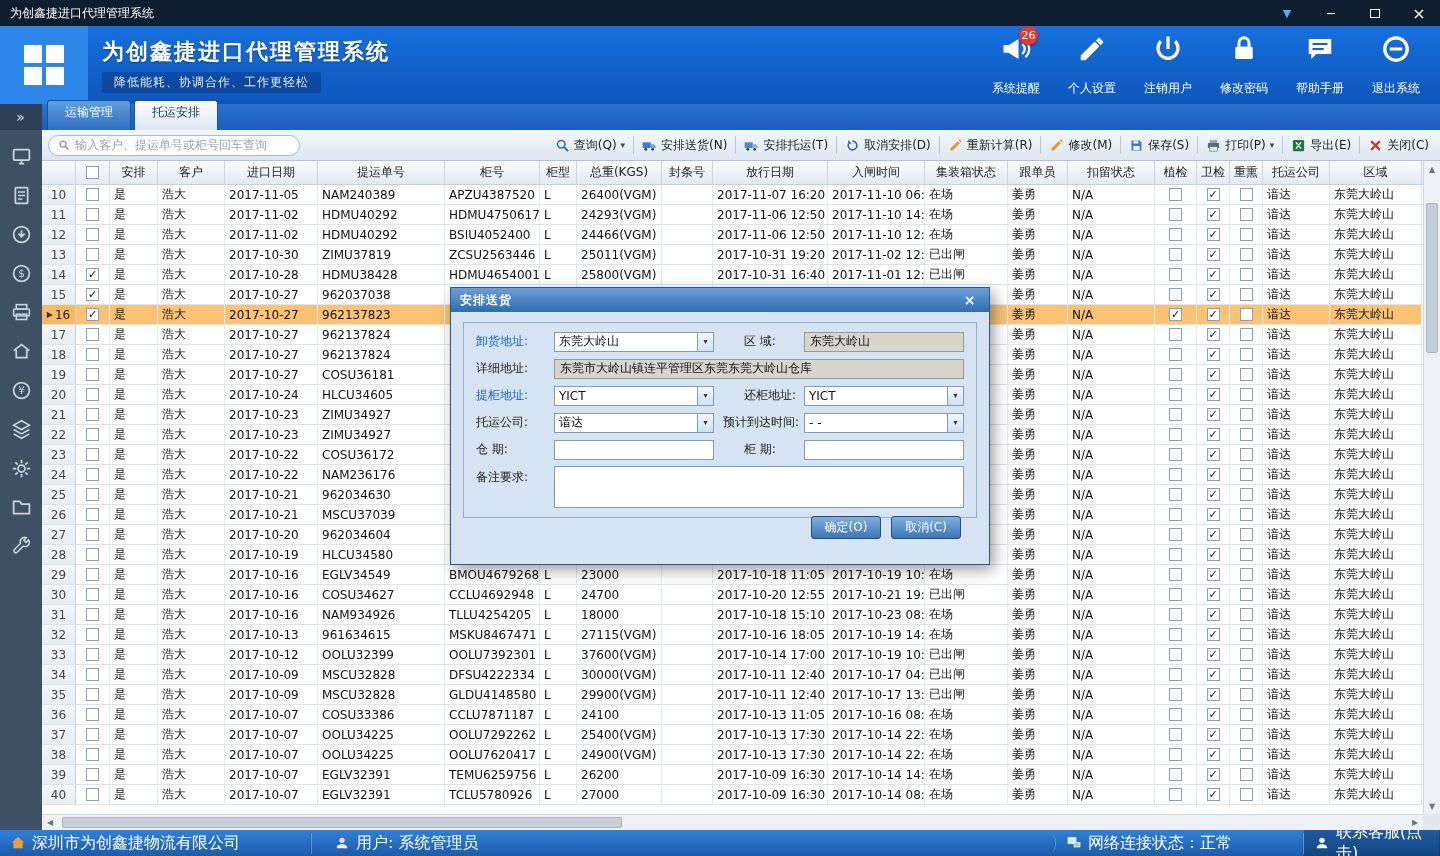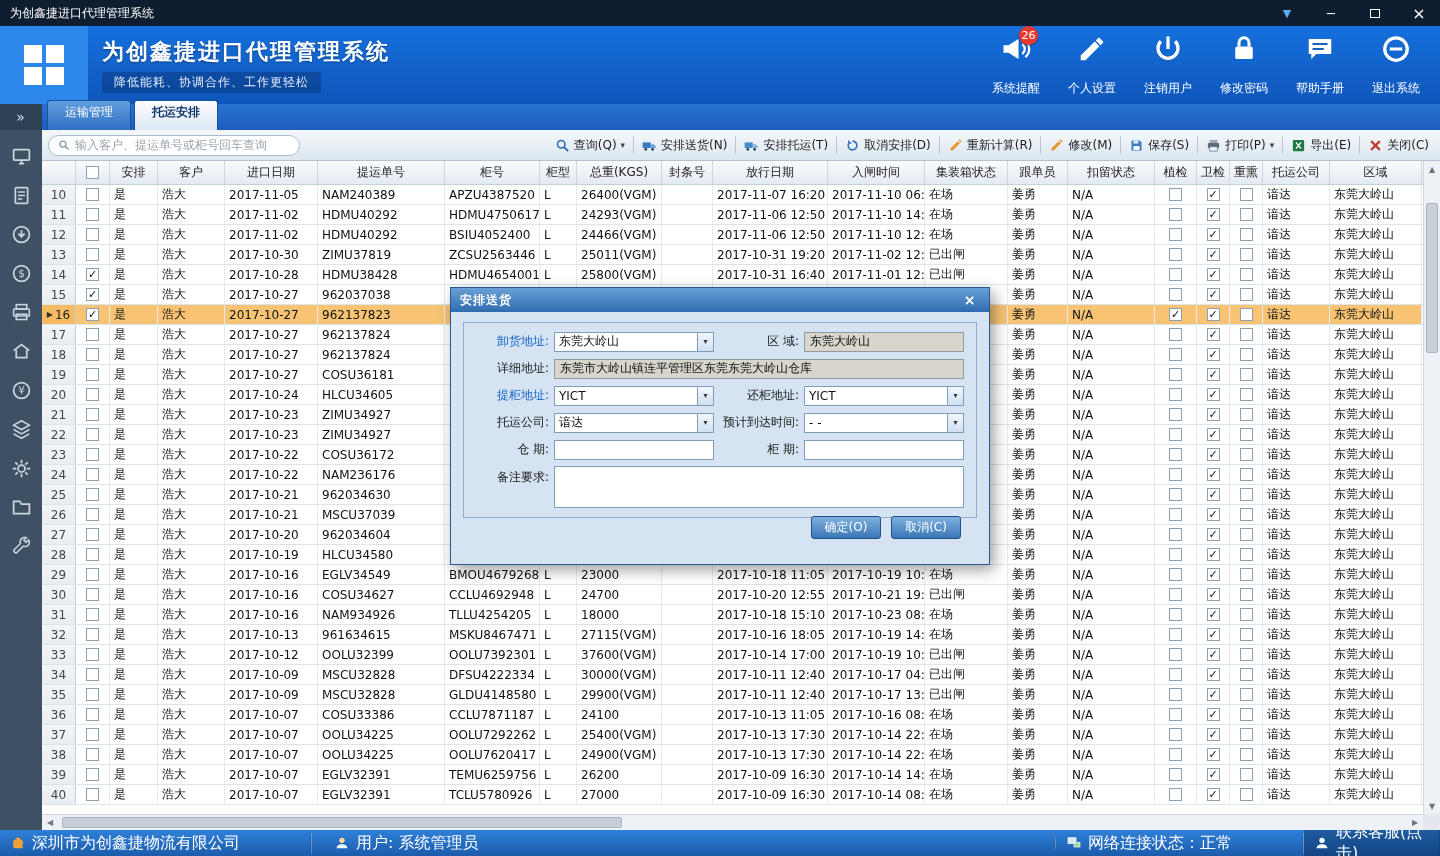--- a/index.html
+++ b/index.html
@@ -37,21 +37,21 @@
   .sb-icons { display:flex; flex-direction:column; align-items:center; padding-top:14px; gap:15px; }
   .sb-it { width:26px; height:24px; display:flex; align-items:center; justify-content:center; cursor:pointer; }
   .sb-ic { width:21px; height:21px; display:block; }
   .sb-ic svg { width:100%; height:100%; }
   .content { flex:1; display:flex; flex-direction:column; min-width:0; }
 
   
   .tabbar { height:26px; background:linear-gradient(180deg,#2a72d0,#1c5dbd); display:flex; align-items:flex-end; padding-left:5px; gap:3px; }
   .tab { height:30px; line-height:22px; padding:0 17px; border-radius:3px 3px 0 0; font-size:12px; border:1px solid #1a4f9e; border-bottom:none; cursor:pointer; white-space:nowrap; }
   .tab.inactive { background:linear-gradient(#609fde,#2f6fc2); color:#fff; }
-  .tab.active { background:linear-gradient(#fdfdfe,#dce7f3); color:#12386d; font-weight:bold; }
+  .tab.active { background:linear-gradient(#fdfdfe,#dce7f3); color:#12386d; font-weight:normal; }
 
   
   .toolbar { height:31px; background:linear-gradient(#f4f8fb,#dde7f0); border-bottom:1px solid #b6c2ce; display:flex; align-items:center; padding:0 6px; }
   .search { width:252px; height:21px; background:#fff; border:1px solid #a9bccd; border-radius:11px; display:flex; align-items:center; padding:0 9px; gap:5px; flex:none; }
   .search svg { width:12px; height:12px; flex:none; }
   .search input { border:none; outline:none; flex:1; font-size:12px; color:#333; background:transparent; font-family:inherit; min-width:0; }
   .search input::placeholder { color:#98a4af; }
   .t-spacer { flex:1; }
   .toolbar-buttons { display:flex; align-items:center; gap:3px; }
   .tbtn { display:flex; align-items:center; gap:4px; padding:3px 5px; font-size:12px; color:#1c1c1c; cursor:pointer; white-space:nowrap; }
@@ -96,21 +96,21 @@
   .seg4 { width:136px; flex:none; background:rgba(3,25,55,.35); border-right:none; cursor:pointer; }
 
   
   .dialog { position:absolute; left:450px; top:287px; width:540px; height:278px; background:#d5e3f2; border:1px solid #27598f; box-shadow:4px 5px 14px rgba(0,0,0,.38); z-index:50; }
   .dlg-title { height:24px; background:linear-gradient(#6aa0d8,#2f6cae); color:#fff; display:flex; align-items:center; padding:0 9px; font-weight:bold; letter-spacing:1px; }
   .dlg-x { margin-left:auto; width:20px; height:17px; display:flex; align-items:center; justify-content:center; color:#fff; font-size:14px; cursor:pointer; }
   .dlg-body { position:absolute; left:0; right:0; top:24px; bottom:0; }
   .dlg-panel { position:absolute; left:12px; right:12px; top:10px; bottom:46px; border:1px solid #93aec9; padding:8px 12px; display:flex; flex-direction:column; gap:6px; }
   .frow { display:flex; align-items:center; height:21px; flex:none; }
   .frow.tall { height:46px; align-items:flex-start; }
-  .flabel { width:78px; text-align:right; padding-right:5px; color:#1a1a1a; white-space:nowrap; flex:none; }
+  .flabel { width:78px; text-align:left; padding-right:5px; color:#1a1a1a; white-space:nowrap; flex:none; }
   .flabel.blue { color:#1464c8; }
   .flabel.l2 { margin-left:auto; width:auto; min-width:60px; }
   .combo { width:160px; height:20px; background:#fff; border:1px solid #7f9db9; display:flex; align-items:stretch; flex:none; cursor:pointer; }
   .combo .val { flex:1; padding:0 4px; display:flex; align-items:center; overflow:hidden; white-space:nowrap; color:#111; }
   .combo .cbtn { width:16px; background:linear-gradient(#f2f7fc,#cfe0f2); border-left:1px solid #7f9db9; display:flex; align-items:center; justify-content:center; font-size:8px; color:#333; }
   .ro { width:160px; height:20px; background:#d8d5cd; border:1px solid #92999f; display:flex; align-items:center; padding:0 5px; overflow:hidden; white-space:nowrap; flex:none; color:#111; }
   .ro.wide { flex:1; width:auto; }
   .tin { width:160px; height:20px; border:1px solid #7f9db9; background:#fff; padding:0 4px; font-size:12px; font-family:inherit; outline:none; flex:none; }
   .remark { flex:1; height:42px; border:1px solid #7f9db9; background:#fff; resize:none; font-family:inherit; font-size:12px; padding:2px 4px; outline:none; }
   .dlg-buttons { position:absolute; right:28px; bottom:25px; display:flex; gap:10px; }

